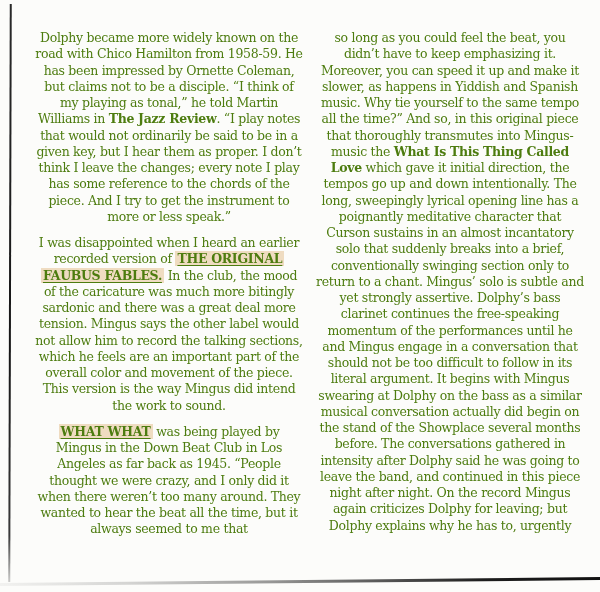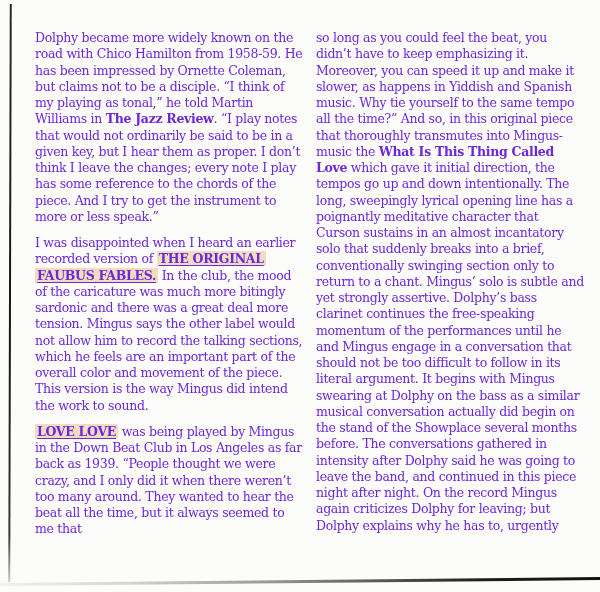--- a/index.html
+++ b/index.html
@@ -41,25 +41,25 @@
       rgba(30,30,30,0.18) 22%,
       rgba(30,30,30,0.45) 45%,
       #1d1d1d 80%,
       #111 100%);
     transform: rotate(-0.55deg);
   }
   .col {
     position: absolute;
     top: 30px;
     width: 268px;
-    color: #6d28d9;
+    color: #4d7c0f;
     font-size: 12.5px;
     line-height: 16.25px;
     letter-spacing: -0.3px;
-    text-align: left;
+    text-align: center;
   }
   .col-left  { left: 35px; }
   .col-right { left: 316px; }
   .para {
     margin: 0 0 10px 0;
   }
   .para:last-child { margin-bottom: 9px; }
   .seg-normal { font-weight: normal; }
   .seg-bold   { font-weight: bold; }
   .seg-highlight {
@@ -75,18 +75,18 @@
 </style>
 </head>
 <body>
 
 <div class="page">
   <div class="left-rule"></div>
   <div class="bottom-rule"></div>
   <div class="col col-left">
       <p class="para"><span class="seg-normal">Dolphy became more widely known on the road with Chico Hamilton from 1958-59. He has been impressed by Ornette Coleman, but claims not to be a disciple. “I think of my playing as tonal,” he told Martin Williams in </span><span class="seg-bold">The Jazz Review</span><span class="seg-normal">. “I play notes that would not ordinarily be said to be in a given key, but I hear them as proper. I don’t think I leave the changes; every note I play has some reference to the chords of the piece. And I try to get the instrument to more or less speak.”</span></p>
       <p class="para"><span class="seg-normal">I was disappointed when I heard an earlier recorded version of </span><span class="seg-highlight">THE ORIGINAL FAUBUS FABLES.</span><span class="seg-normal"> In the club, the mood of the caricature was much more bitingly sardonic and there was a great deal more tension. Mingus says the other label would not allow him to record the talking sections, which he feels are an important part of the overall color and movement of the piece. This version is the way Mingus did intend the work to sound.</span></p>
-      <p class="para"><span class="seg-highlight">LOVE LOVE</span><span class="seg-normal"> was being played by Mingus in the Down Beat Club in Los Angeles as far back as 1939. “People thought we were crazy, and I only did it when there weren’t too many around. They wanted to hear the beat all the time, but it always seemed to me that</span></p>
+      <p class="para"><span class="seg-highlight">WHAT WHAT</span><span class="seg-normal"> was being played by Mingus in the Down Beat Club in Los Angeles as far back as 1945. “People thought we were crazy, and I only did it when there weren’t too many around. They wanted to hear the beat all the time, but it always seemed to me that</span></p>
     </div>
   <div class="col col-right">
       <p class="para"><span class="seg-normal">so long as you could feel the beat, you didn’t have to keep emphasizing it. Moreover, you can speed it up and make it slower, as happens in Yiddish and Spanish music. Why tie yourself to the same tempo all the time?” And so, in this original piece that thoroughly transmutes into Mingus-music the </span><span class="seg-bold">What Is This Thing Called Love</span><span class="seg-normal"> which gave it initial direction, the tempos go up and down intentionally. The long, sweepingly lyrical opening line has a poignantly meditative character that Curson sustains in an almost incantatory solo that suddenly breaks into a brief, conventionally swinging section only to return to a chant. Mingus’ solo is subtle and yet strongly assertive. Dolphy’s bass clarinet continues the free-speaking momentum of the performances until he and Mingus engage in a conversation that should not be too difficult to follow in its literal argument. It begins with Mingus swearing at Dolphy on the bass as a similar musical conversation actually did begin on the stand of the Showplace several months before. The conversations gathered in intensity after Dolphy said he was going to leave the band, and continued in this piece night after night. On the record Mingus again criticizes Dolphy for leaving; but Dolphy explains why he has to, urgently</span></p>
     </div>
 </div>
 
 </body></html>

